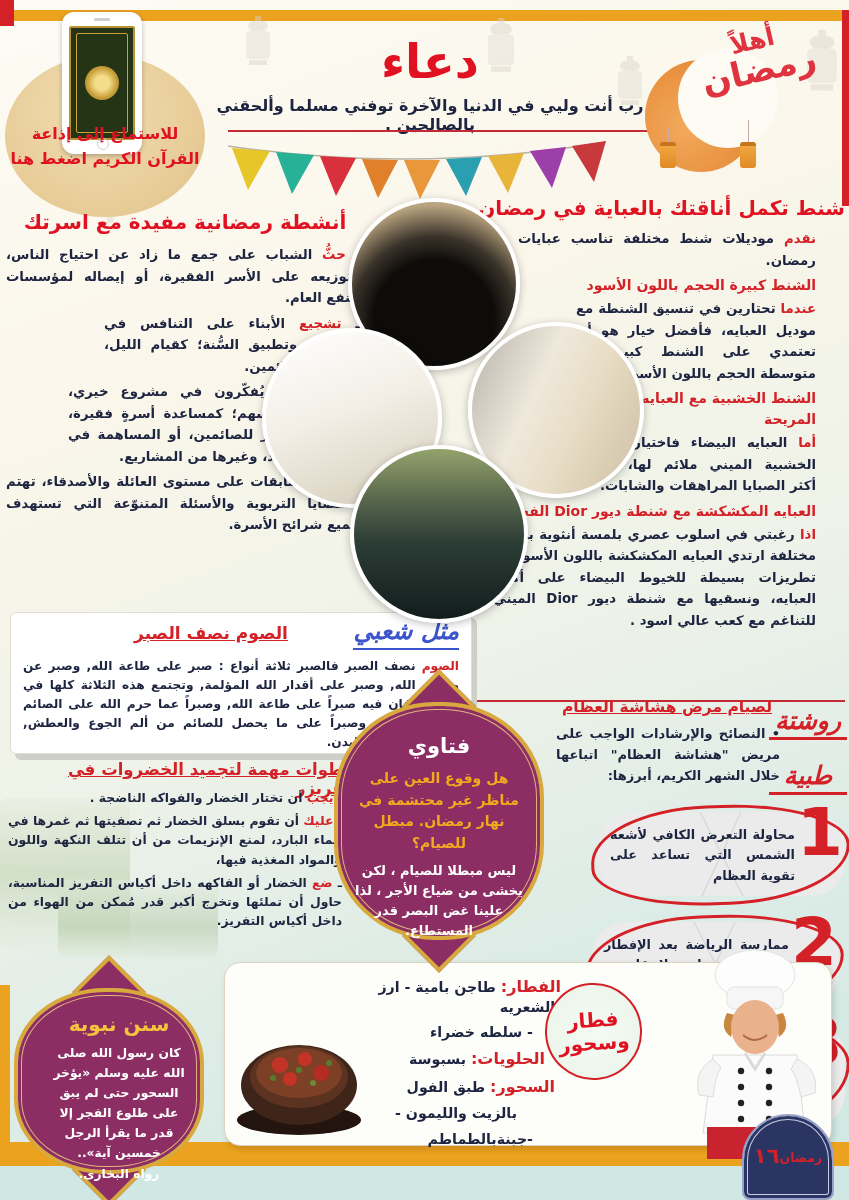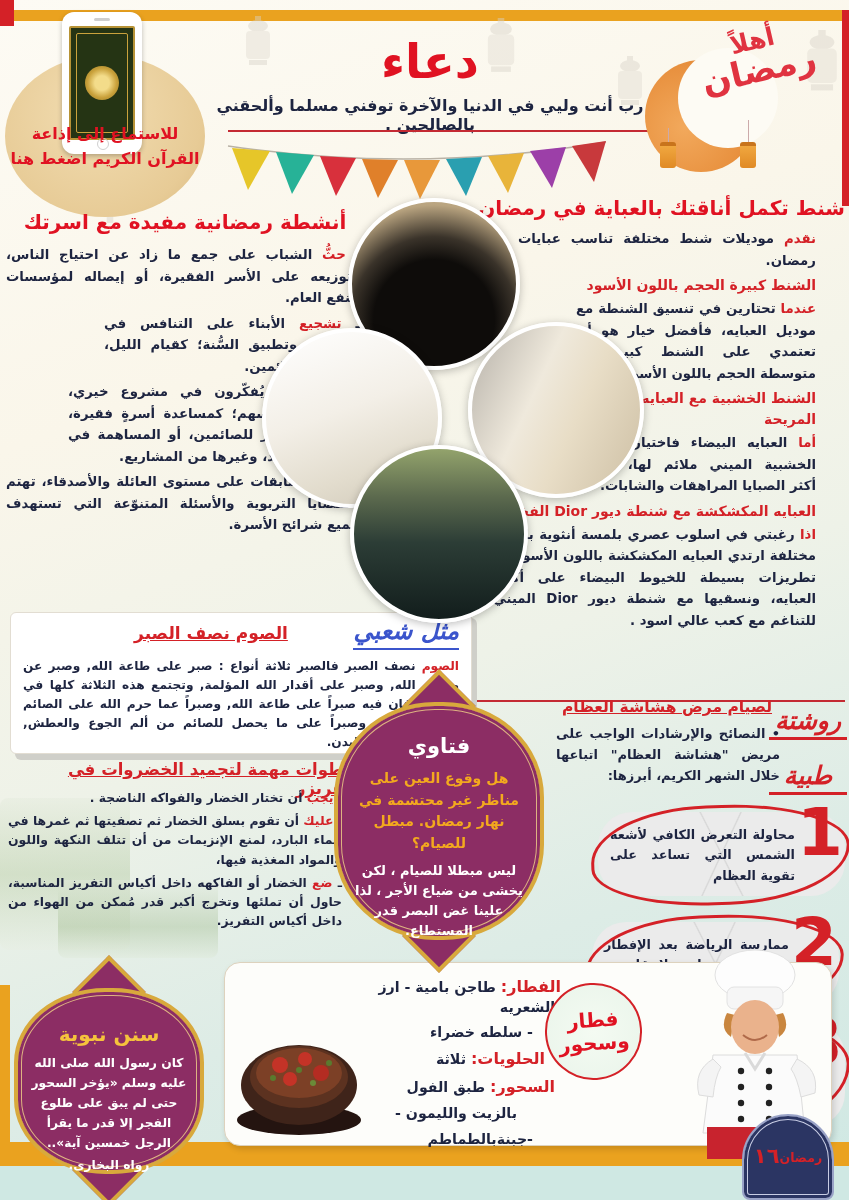--- a/index.html
+++ b/index.html
@@ -252,38 +252,38 @@
   </div>
   <div class="rx-item" style="left:598px;top:1022px;">
     <div class="rx-num">3</div>
     <div class="txt">تناول الأطعمة التي تحتوي على الكالسيوم، والفسفور، وفيتامين "د" كالحليب ، والأسماك.</div>
   </div>
 
   <div class="abs arch" style="left:14px;top:964px;width:190px;height:234px;z-index:3;">
     <div class="a-pt a-top" style="top:2px;"></div>
     <div class="a-pt a-bot" style="bottom:2px;"></div>
     <div class="a-mid" style="top:24px;bottom:24px;"></div>
-    <div class="a-content rtl" style="top:58px;">
+    <div class="a-content rtl" style="top:48px;margin-left:20px;">
       <div style="color:#f5c33c;font-size:20px;font-weight:900;margin-bottom:8px;">سنن نبوية</div>
       <div style="color:#fff;font-size:12.3px;font-weight:bold;line-height:1.62;">كان رسول الله صلى الله عليه وسلم «يؤخر السحور حتى لم يبق على طلوع الفجر إلا قدر ما يقرأ الرجل خمسين آية»..</div>
       <div style="color:#fff;font-size:12.3px;font-weight:bold;margin-top:4px;">رواه البخارى.</div>
     </div>
   </div>
 
   <div class="abs left-gold"></div>
 
   <div class="abs menu-box">
     <div class="menu-badge">
       <span>فطار</span>
       <span>وسحور</span>
     </div>
     <div class="menu-lines">
       <div class="ml"><span class="lead">الفطار:</span><span> طاجن بامية - ارز بالشعريه</span></div>
       <div class="ml" style="margin-right:28px;"><span>- سلطه خضراء</span></div>
-      <div class="ml" style="margin-right:16px;"><span class="lead">الحلويات:</span><span> ثلاثة</span></div>
+      <div class="ml" style="margin-right:16px;"><span class="lead">الحلويات:</span><span> بسبوسة</span></div>
       <div class="ml" style="margin-right:6px;"><span class="lead">السحور:</span><span> طبق الفول</span></div>
       <div class="ml" style="margin-right:44px;"><span>بالزيت والليمون -</span></div>
       <div class="ml" style="margin-right:28px;"><span>-جبنةبالطماطم</span></div>
     </div>
 
     <div style="position:absolute;left:8px;bottom:4px;">
       <svg width="132" height="114" viewBox="0 0 132 114">
         <ellipse cx="66" cy="97" rx="62" ry="15" fill="#241410"></ellipse>
         <ellipse cx="66" cy="62" rx="58" ry="40" fill="#3f241a"></ellipse>
         <ellipse cx="66" cy="54" rx="49" ry="31" fill="#5c3220"></ellipse>

